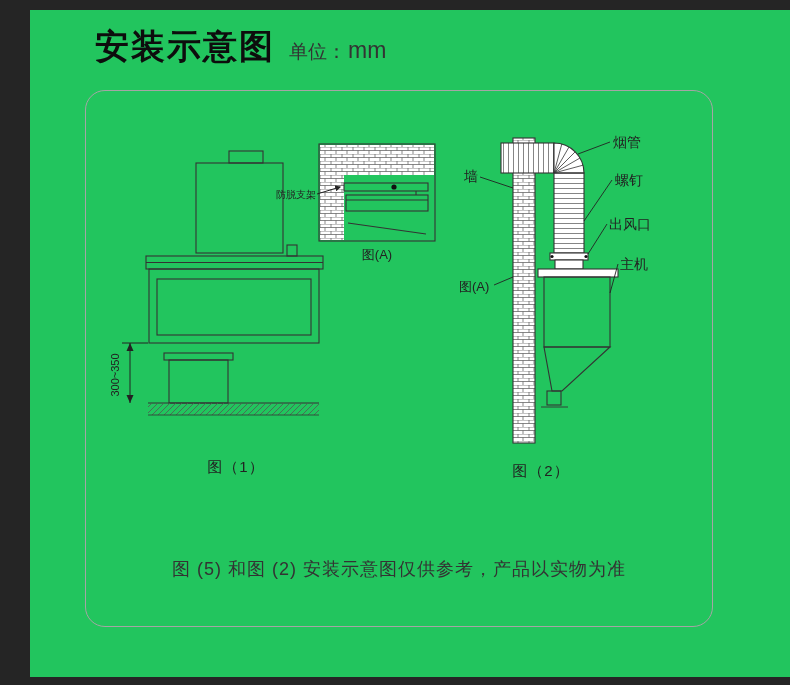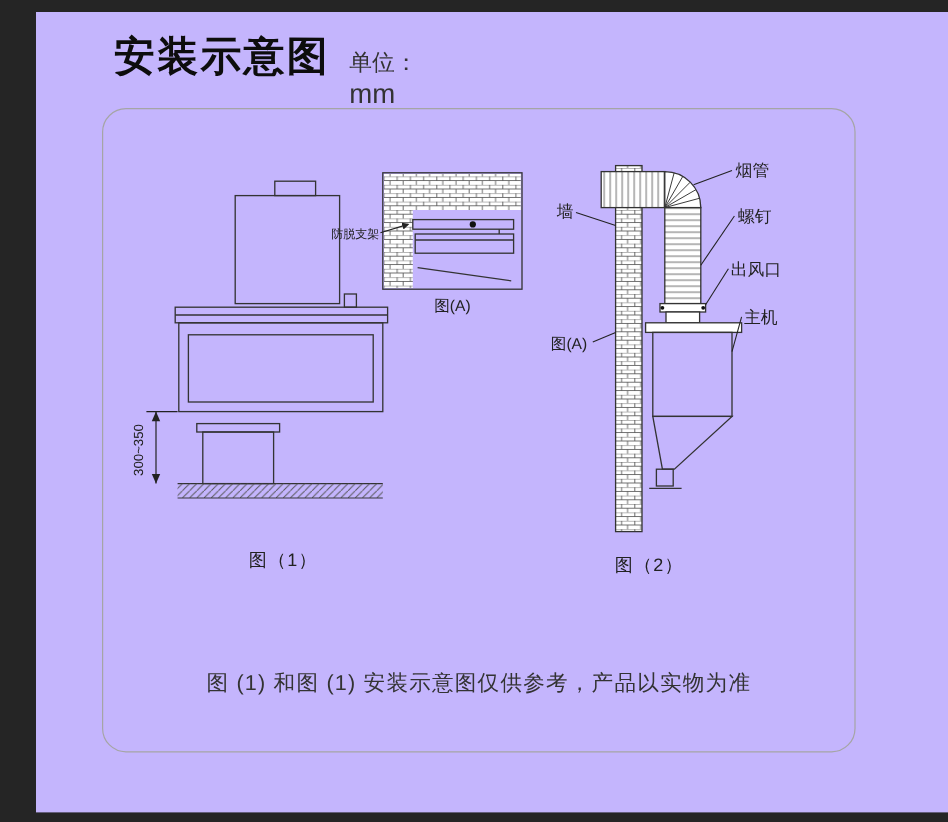--- a/index.html
+++ b/index.html
@@ -7,33 +7,33 @@
   body {
     width:790px; height:685px;
     background:#252525;
     position:relative;
     overflow:hidden;
     font-family:"Liberation Sans", sans-serif;
   }
   .panel {
     position:absolute; left:30px; top:10px;
     width:760px; height:667px;
-    background:#c4b5fd;
+    background:#22c55e;
   }
   .header {
     position:absolute; left:65px; top:14px;
     display:flex; align-items:baseline;
     white-space:nowrap;
   }
   .title {
     margin:0;
     font-size:34px; font-weight:900;
     color:#0d0d0d; letter-spacing:2px;
   }
-  .unit { margin-left:14px; display:flex; align-items:baseline;flex-direction:column; }
+  .unit { margin-left:14px; display:flex; align-items:baseline; }
   .unit-label { font-size:19px; color:#333; }
   .unit-value { font-size:23px; color:#333; margin-left:2px;text-align:right; }
   .unit-note  { font-size:14.5px; color:#4a4a4a; margin-left:5px; }
   .diagram-box {
     position:absolute; left:55px; top:80px;
     width:628px; height:537px;
     border:1px solid #a5a5a5;
     border-radius:20px;
   }
   .diagram-box svg { position:absolute; left:0; top:0; }
@@ -148,16 +148,16 @@
 
       <text x="378" y="90" font-size="14" fill="#222">墙</text>
       <text x="527" y="56" font-size="14" fill="#222">烟管</text>
       <text x="529" y="94" font-size="14" fill="#222">螺钉</text>
       <text x="523" y="138" font-size="14" fill="#222">出风口</text>
       <text x="534" y="178" font-size="14" fill="#222">主机</text>
       <text x="373" y="200" font-size="13" fill="#222">图(A)</text>
       <text x="455" y="385" text-anchor="middle" font-size="15" fill="#222" letter-spacing="1">图（2）</text>
     </svg>
 
-    <div class="footnote">图 (1) 和图 (1) 安装示意图仅供参考，产品以实物为准</div>
+    <div class="footnote">图 (5) 和图 (2) 安装示意图仅供参考，产品以实物为准</div>
   </div>
 
 </div>
 
 </body></html>

